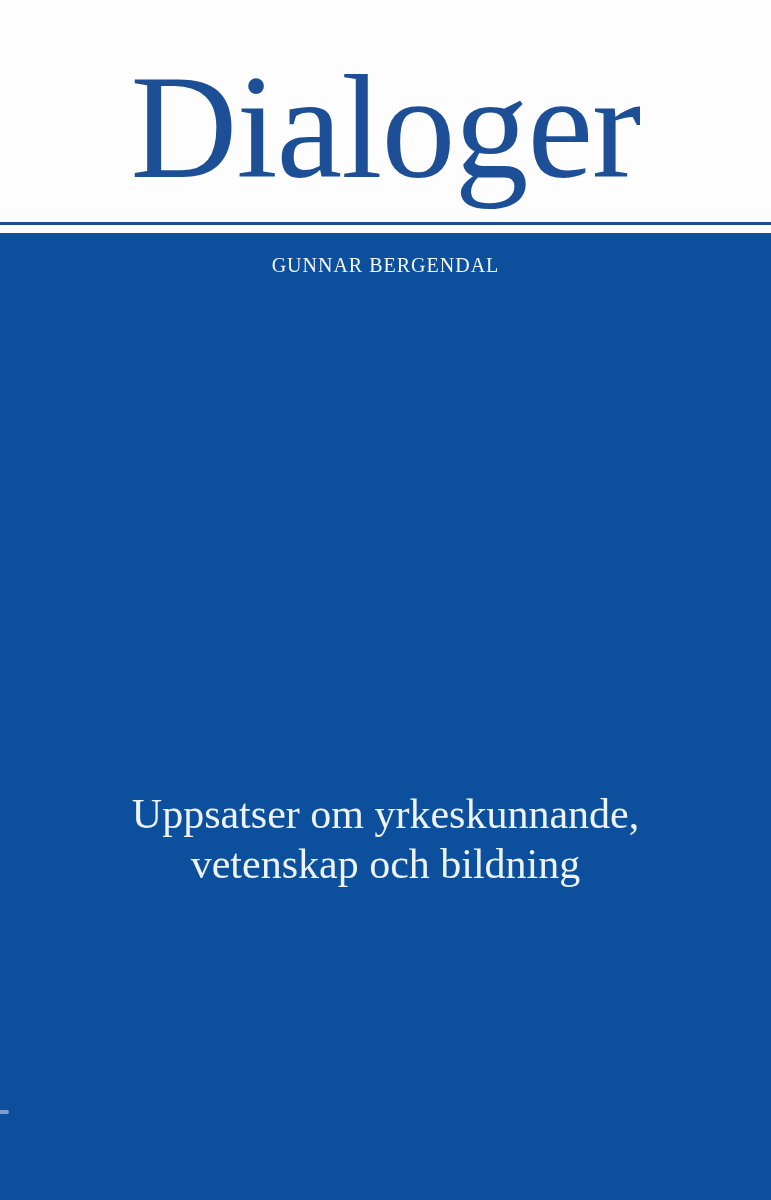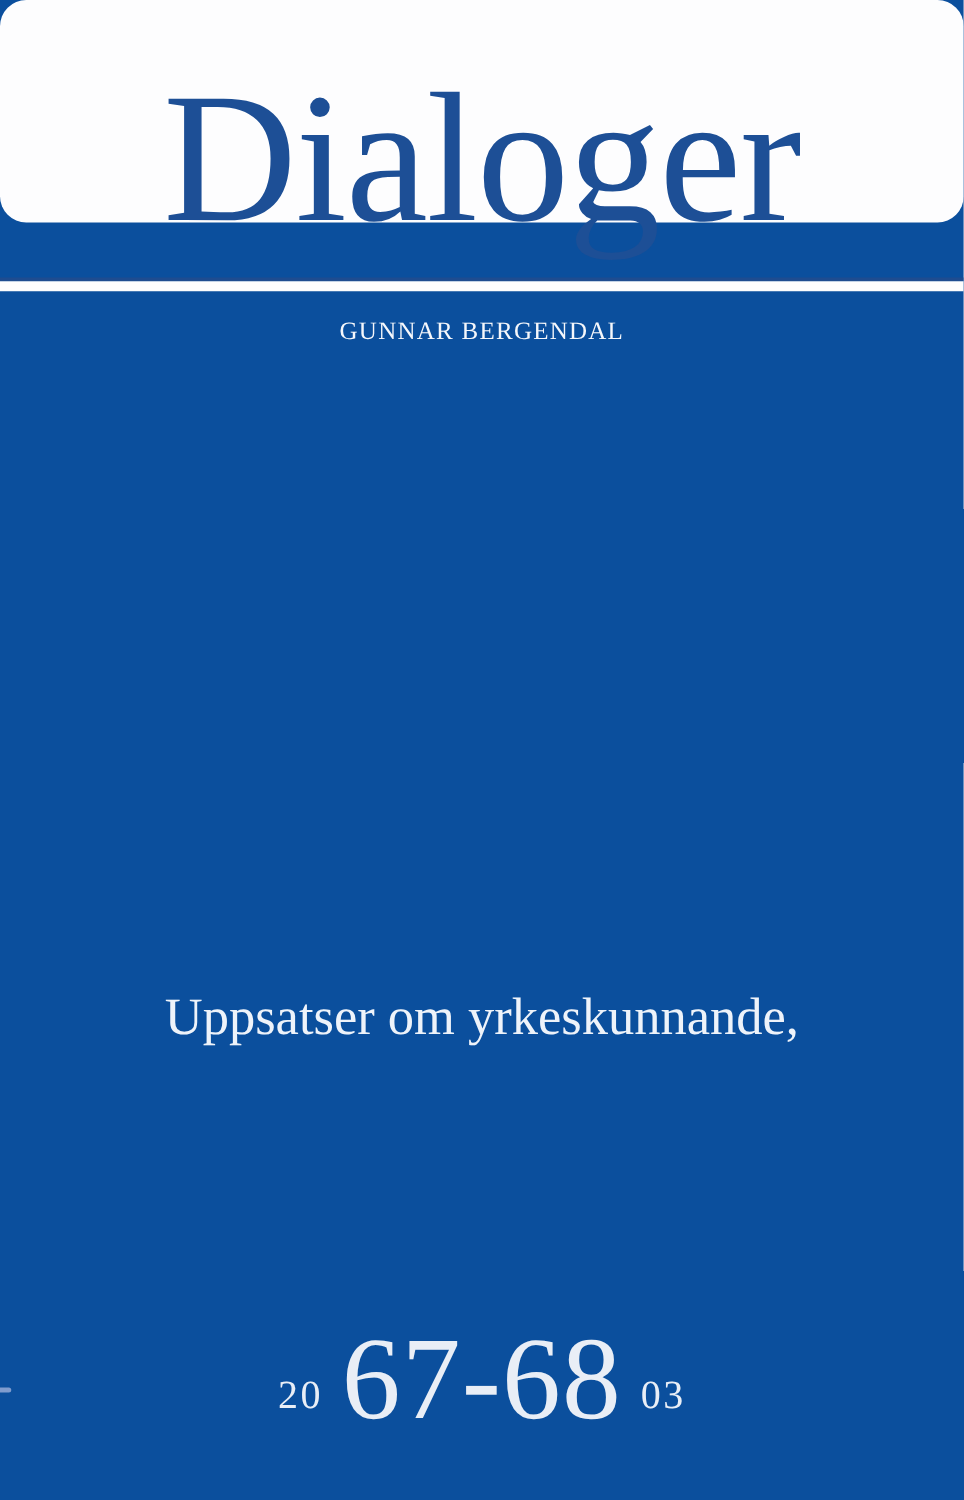--- a/index.html
+++ b/index.html
@@ -19,23 +19,22 @@
     position: relative;
     width: 771px;
     height: 1200px;
     background: var(--bg-blue);
     overflow: hidden;
     font-family: "Liberation Serif", serif;
   }
   .masthead-band {
     position: absolute;
     top: 0; left: 0; right: 0;
-    height: 178px;
+    height: 222px;
     background: var(--band-white);
-    border-radius: 21px;
   }
   .masthead-title {
     position: absolute;
     top: 53px; left: 0; right: 0;
     text-align: center;
     font-size: 148px;
     line-height: 1;
     color: var(--masthead-blue);
     letter-spacing: -1px;
   }
@@ -128,23 +127,19 @@
   </div>
 
   <div class="divider-rule"></div>
   <div class="divider-gap"></div>
 
   <div class="author-name">GUNNAR BERGENDAL</div>
 
 
   <div class="subtitle">
     <span class="line">Uppsatser om yrkeskunnande,</span>
+    <span class="line">vetenskap och bildning</span>
   </div>
 
-  <div class="issue-numbers">
-    <span class="issue-small issue-prefix">20</span>
-    <span class="issue-number">67-68</span>
-    <span class="issue-small issue-suffix">03</span>
-  </div>
 
   <div class="print-artifact-dash"></div>
 
 </div>
 
 </body></html>

